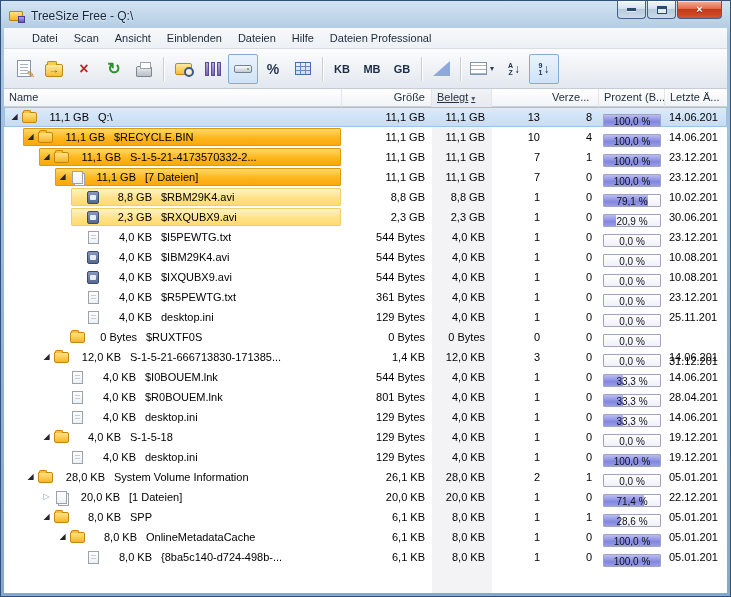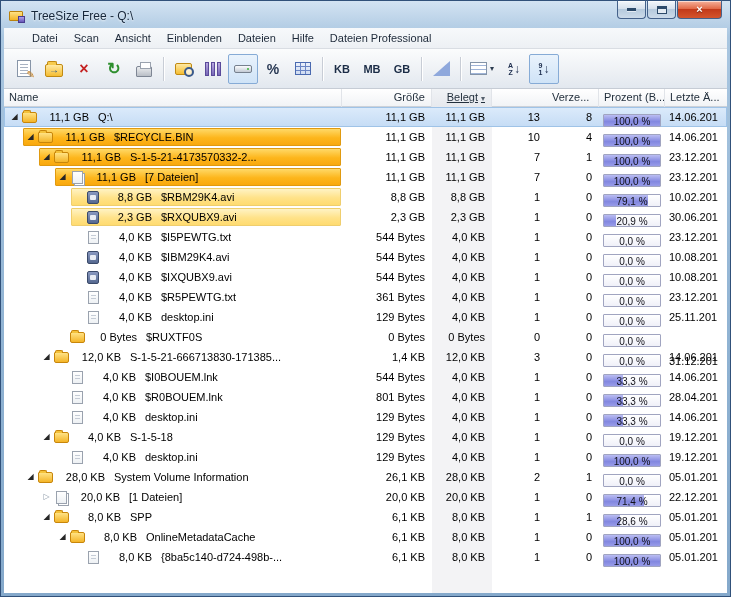--- a/index.html
+++ b/index.html
@@ -200,21 +200,21 @@
           <span class="ic sort-icon sort-stack">
             <span>9</span>
             <span>1</span>
           </span>
           <span class="sort-arrow">↓</span>
         </button>
       </div>
     <div class="gridhead" id="gridhead">
         <div class="hcell" style="width: 338px; text-align: left;"><span>Name</span></div>
         <div class="hcell" style="width: 90px; text-align: right;"><span>Größe</span></div>
-        <div class="hcell sorted" style="width: 60px; text-align: right; text-decoration: underline;"><span>Belegt</span><span class="sortmark">▾</span></div>
+        <div class="hcell sorted" style="width: 60px; text-align: left; text-decoration: underline;"><span>Belegt</span><span class="sortmark">▾</span></div>
         <div class="hcell" style="width: 55px; text-align: right; margin-top: 32px;"><span>Dateien</span></div>
         <div class="hcell" style="width: 52px; text-align: left;"><span>Verze...</span></div>
         <div class="hcell" style="width: 66px; text-align: left;"><span>Prozent (B...</span></div>
         <div class="hcell" style="width: 64px; text-align: left;"><span>Letzte Ä...</span></div>
       </div>
     <div class="gridbody" id="gridbody">
         <div class="band" style="left: 428px; width: 60px;"></div>
         <div class="trow sel">
           <div class="cell name-cell" style="width: 338px; padding-left: 3px;">
             <div class="hl">

